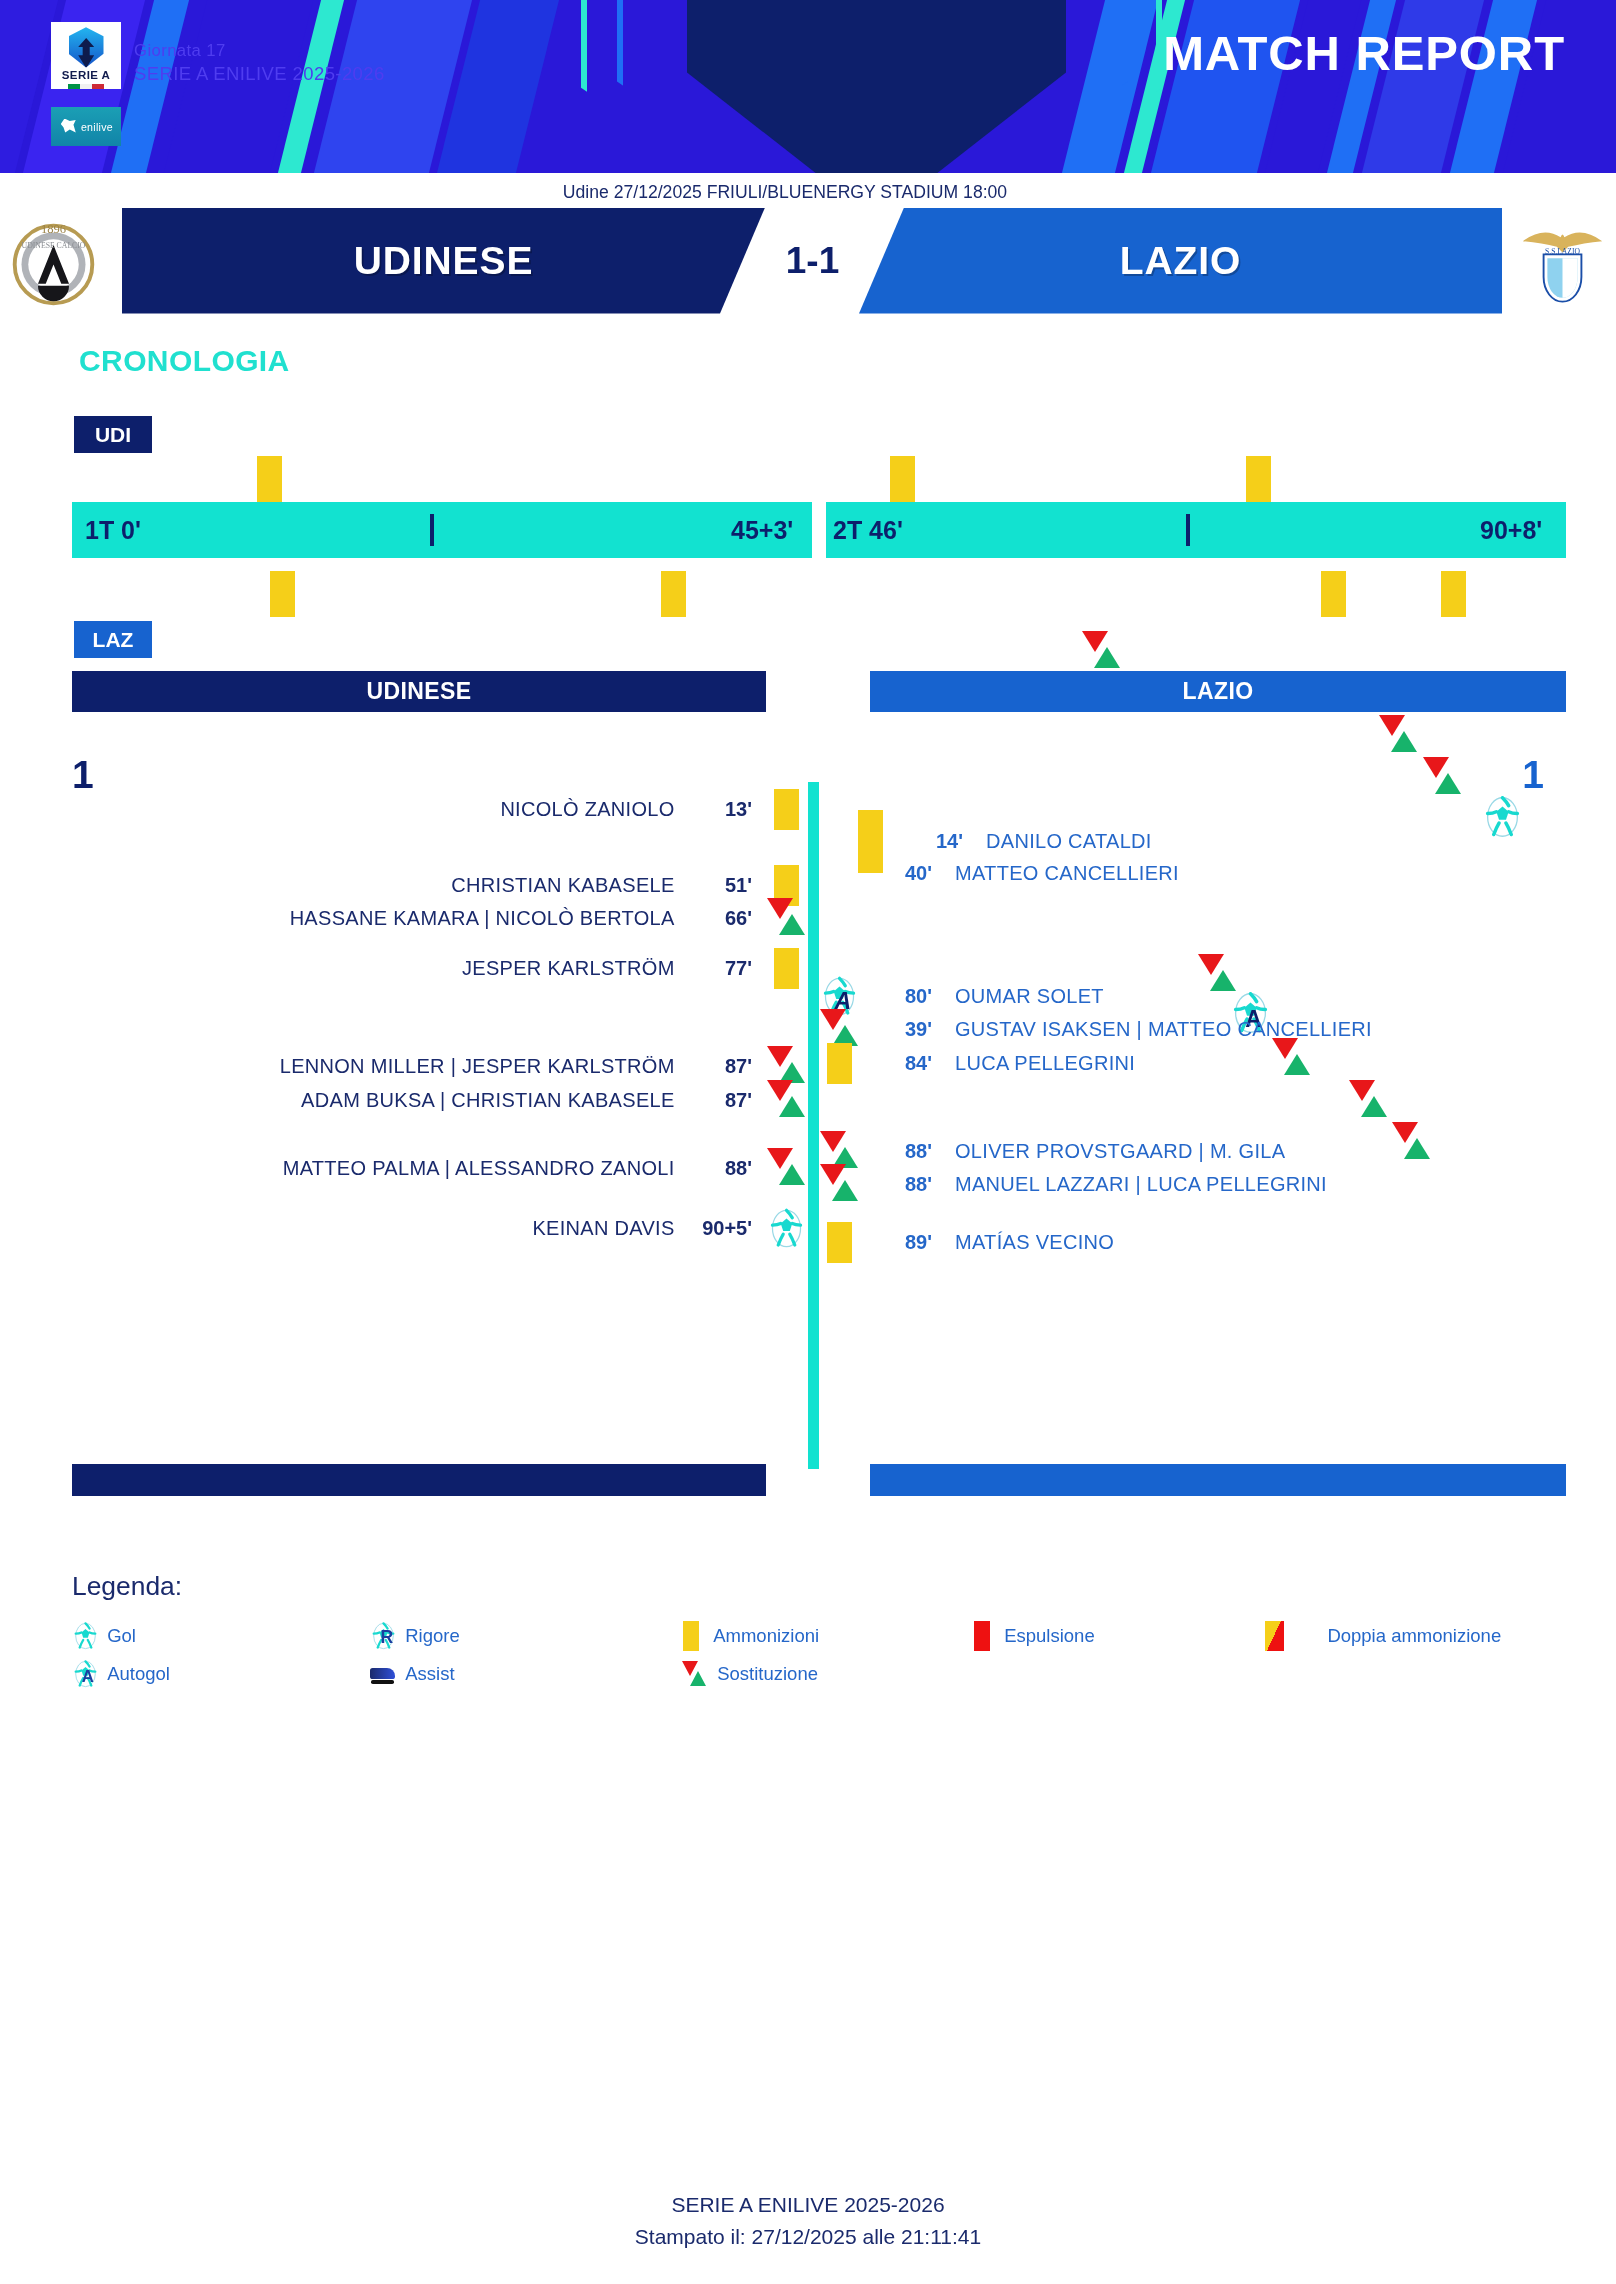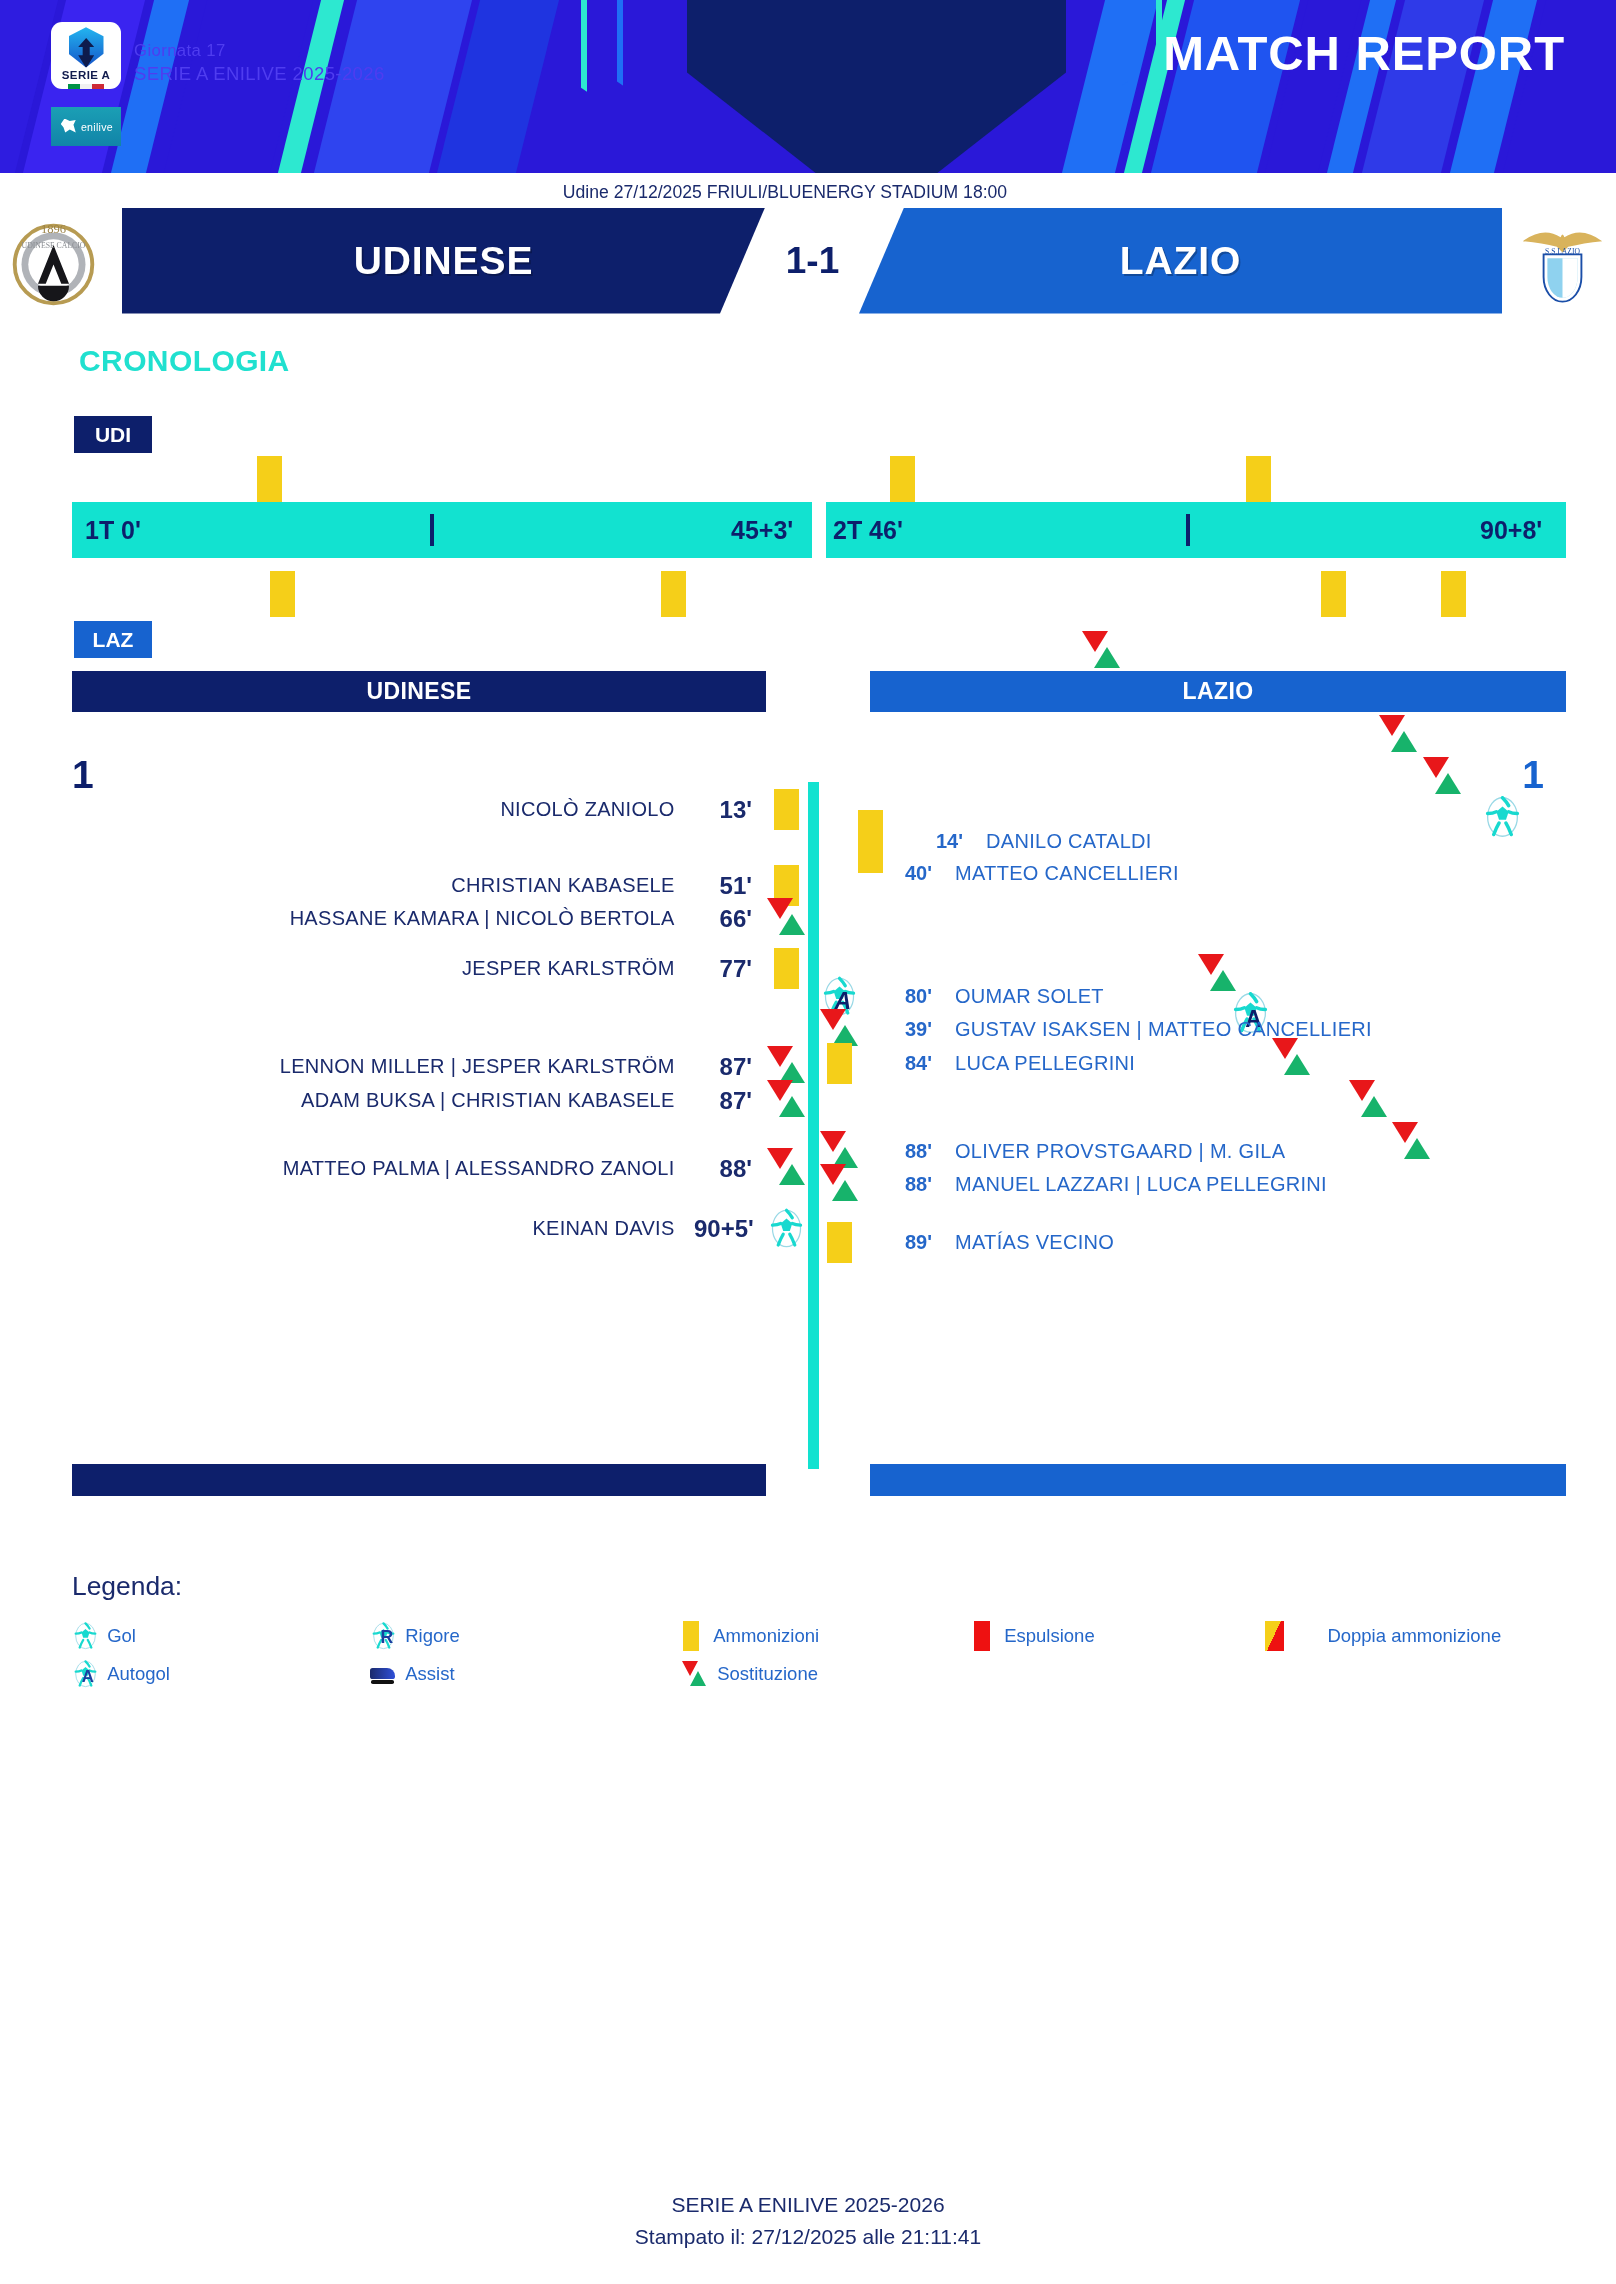--- a/index.html
+++ b/index.html
@@ -21,21 +21,21 @@
   .hdr-chev { position:absolute; top:-26.4px; left:687px; width:379px; height:247px;
      background:#0d1f6b; clip-path: polygon(0 0, 100% 0, 100% 40%, 50% 100%, 0 40%); }
   .hdr-chev2 { position:absolute; top:-35px; left:617px; width:511px; height:291px;
      border:6.2px solid #1f6ff5; background:transparent;
      clip-path: polygon(0 0, 100% 0, 100% 40%, 50% 100%, 0 40%); }
   .hdr-chev3 { position:absolute; top:-53px; left:581px; width:581px; height:335px;
      border:6.2px solid #2de8d0; background:transparent;
      clip-path: polygon(0 0, 100% 0, 100% 42%, 50% 100%, 0 42%); }
   .serie-logo {
     position:absolute; left:51px; top:22px; width:70px; height:67px;
-    background:#ffffff; border-radius:11px;
+    background:#ffffff; border-radius:0;
     display:flex; flex-direction:column; align-items:center; justify-content:flex-start;
     padding-top:5.3px;
   }
   .serie-badge {
     width:35px;height:49px;
     background:linear-gradient(180deg,#23b6f0,#1452c8);
     clip-path: polygon(50% 0, 100% 22%, 100% 66%, 50% 100%, 0 66%, 0 22%);
     position:relative;
   }
   .serie-badge:after{
@@ -125,21 +125,21 @@
   .gc-right { right:72px; color:#1763cf; }
 
   
   .events { position:absolute; left:0; top:775px; width:1616px; height:705px; }
   .divider { position:absolute; left:808px; top:7px; width:10.6px; height:687px; background:#12e2d0; }
   .ev-row { position:absolute; height:41px; display:flex; align-items:center; }
   .ev-left { right:809px; justify-content:flex-end; }
   .ev-right { left:819px; justify-content:flex-start; }
   .ev-name { font-size:20px; color:#1a2a6c; letter-spacing:0.3px; }
   .ev-name-r { font-size:20px; color:#2567c9; letter-spacing:0.3px; }
-  .ev-min { font-size:24px; font-weight:bold; color:#1a2a6c; }
+  .ev-min { font-size:20px; font-weight:bold; color:#1a2a6c; }
   .ev-min-r { font-size:20px; font-weight:bold; color:#2567c9; }
   .ev-left .ev-min { margin-left:19.4px; width:58px; text-align:right; margin-right:14px;}
   .ev-right .ev-min-r { width:58px; text-align:right; margin-right:23px; margin-left:14px;}
   .ev-icon { width:41px; display:flex; justify-content:center; }
 
   .bottom-bar { position:absolute; height:32px; }
   .bb-left { left:72px; top:1464px; width:694px; background:#0d1f6b; }
   .bb-right { left:870px; top:1464px; width:696px; background:#1763cf; }
 
   

